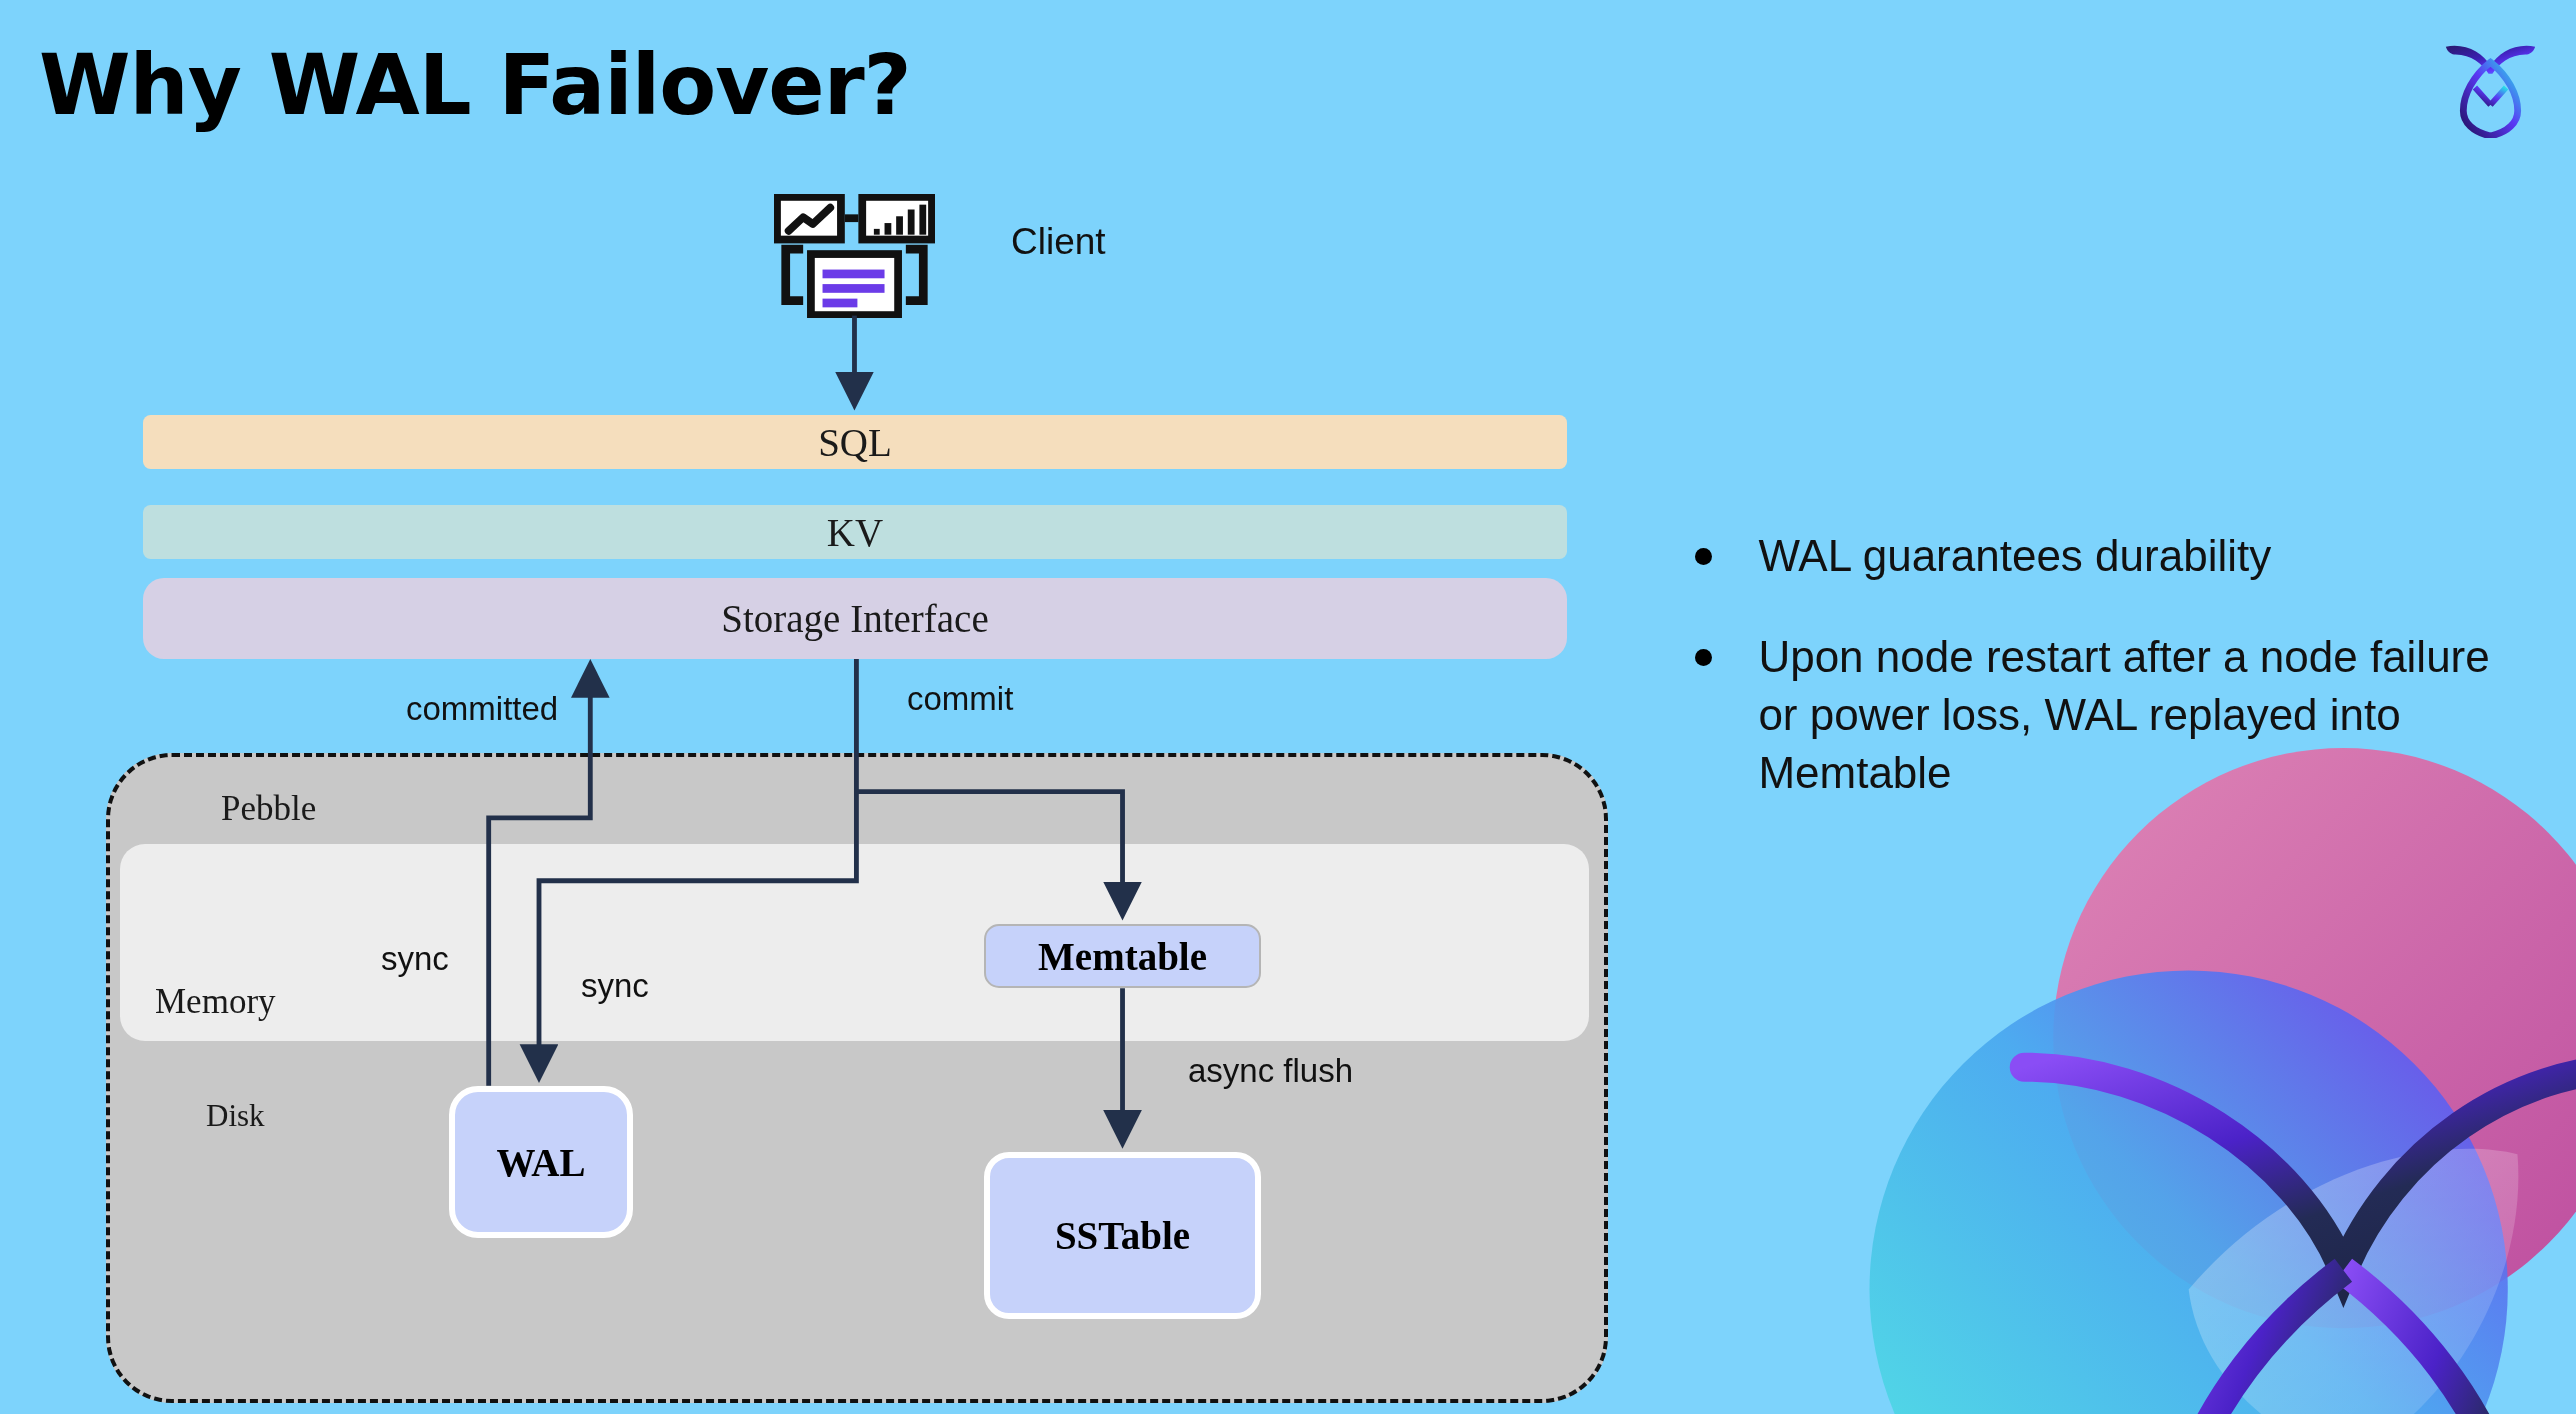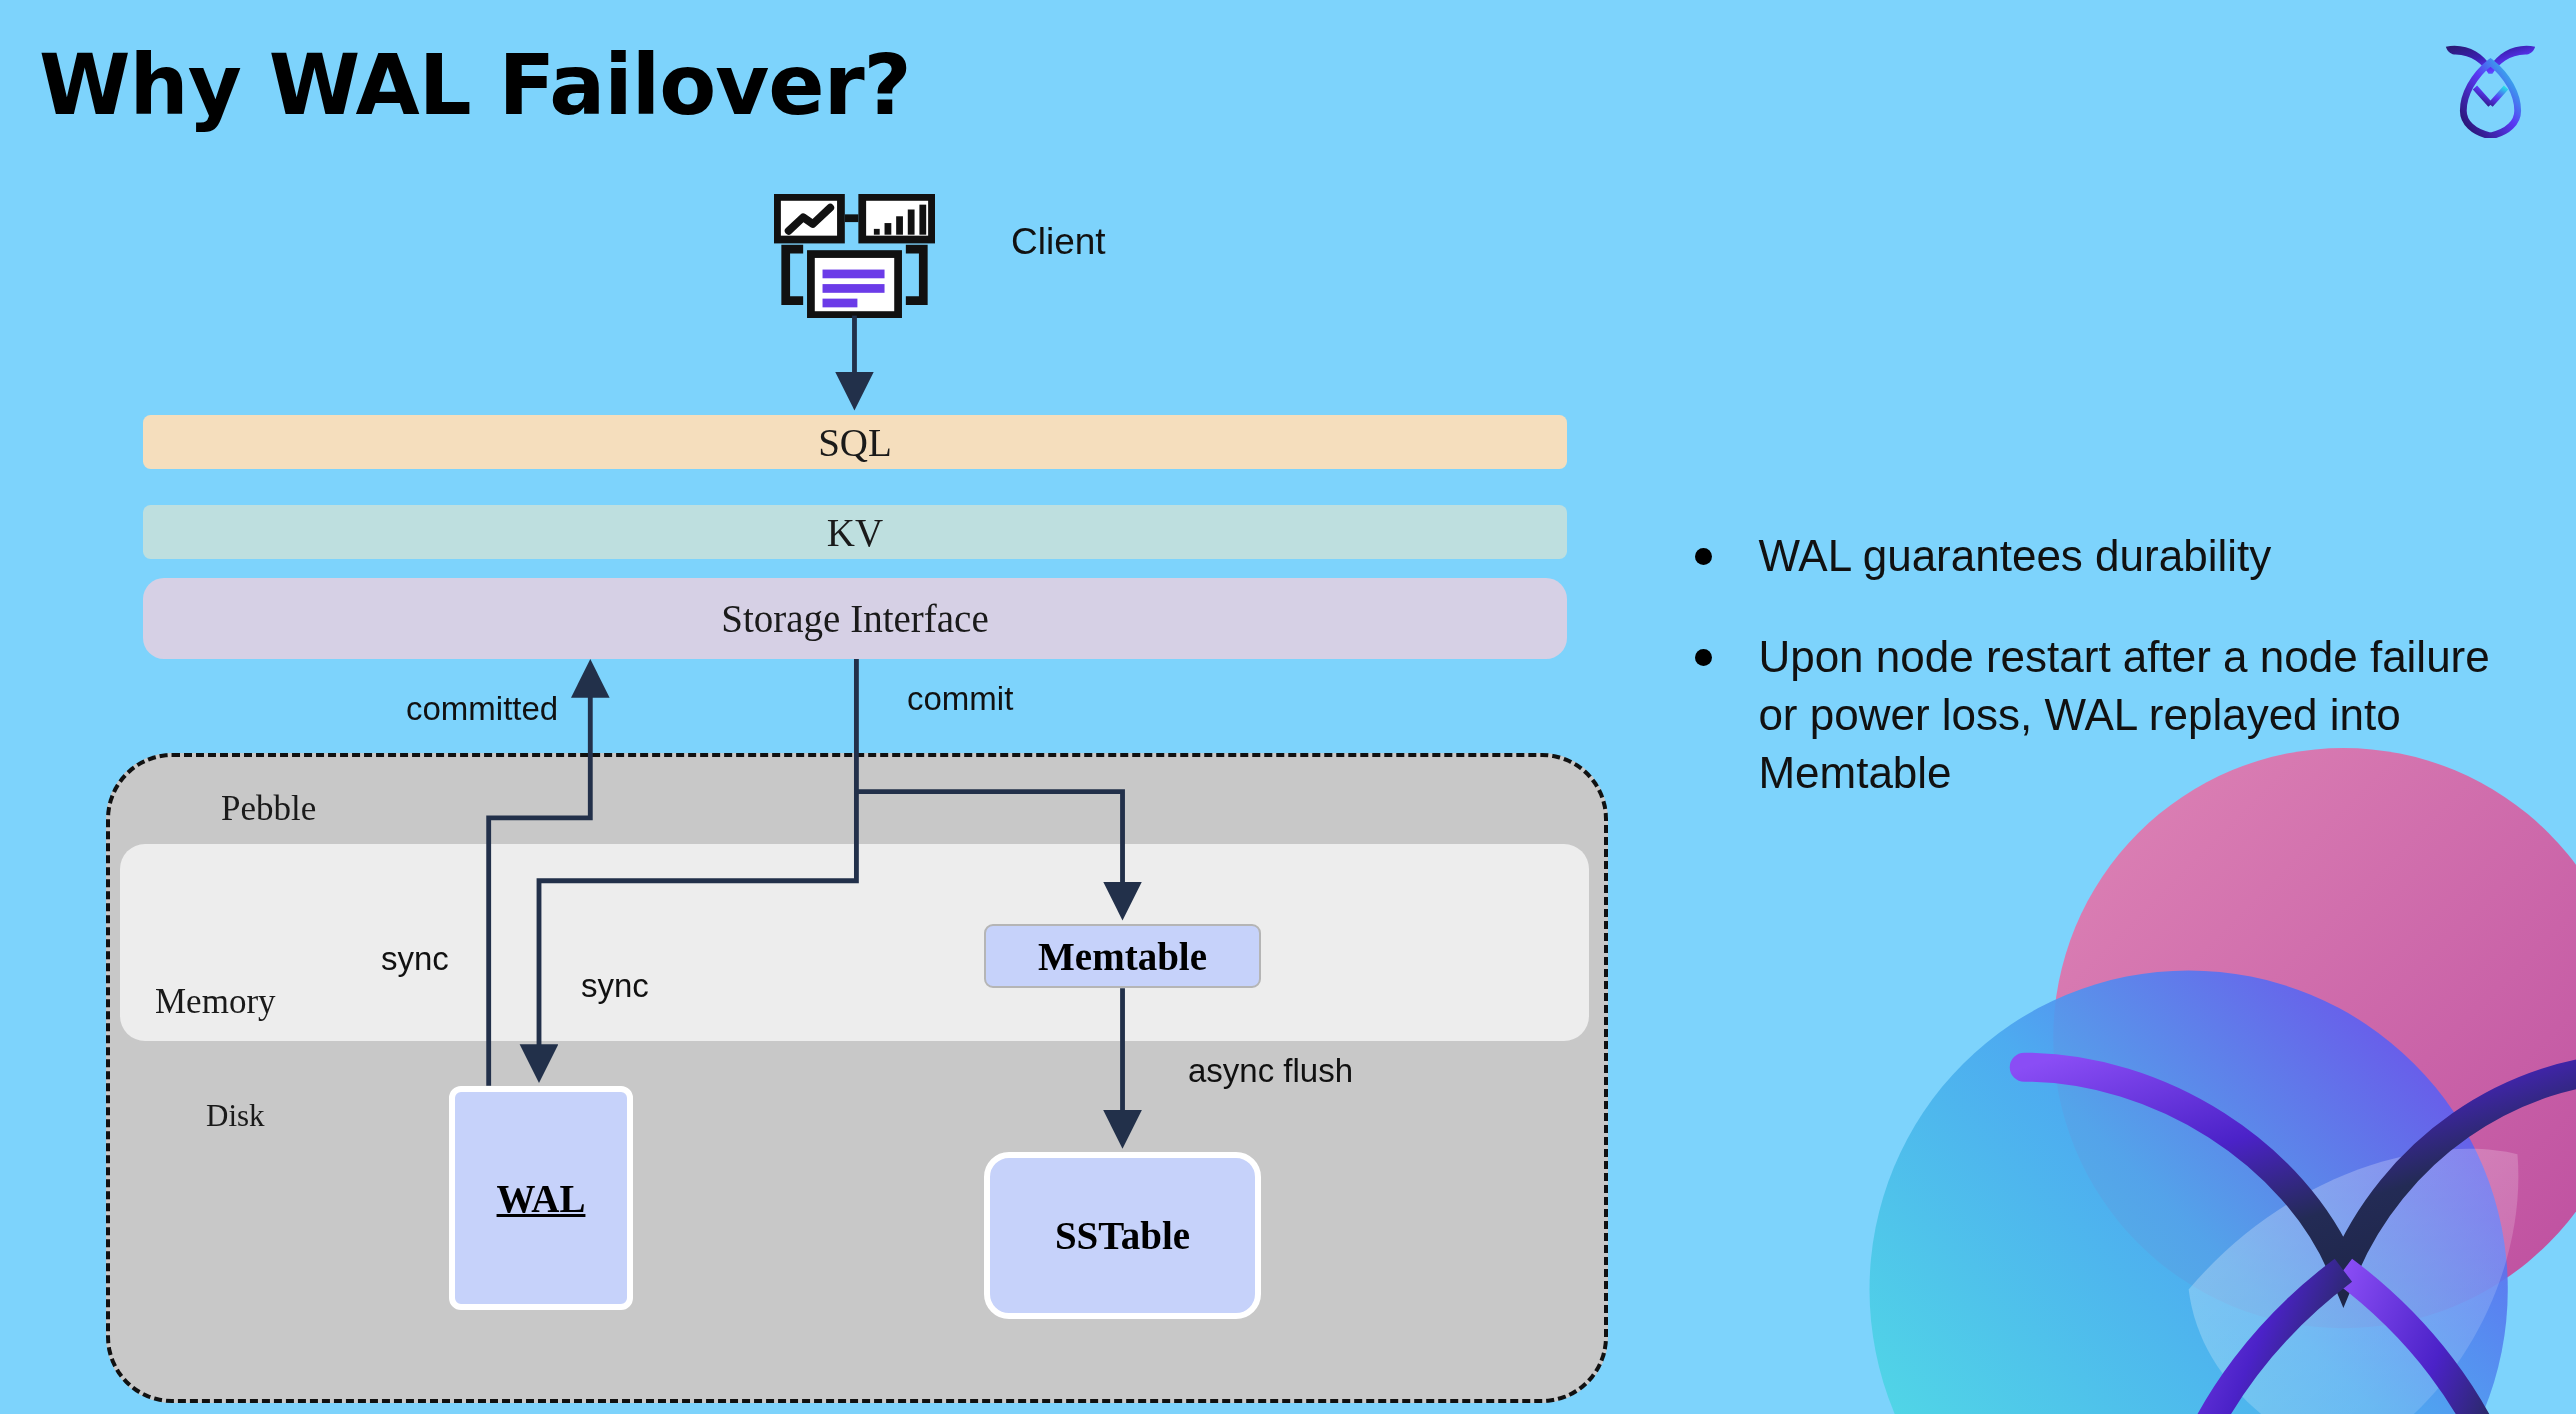--- a/index.html
+++ b/index.html
@@ -65,22 +65,22 @@
     font-family:"Liberation Serif",serif;font-size:31px;color:#1a1a1a;
   }
 
   
   .node{
     position:absolute;background:#C6D2FA;
     display:flex;align-items:center;justify-content:center;
     font-family:"Liberation Serif",serif;font-weight:bold;font-size:39px;color:#000;
     box-sizing:border-box;
   }
-  .node-memtable{left:984px;top:924px;width:277px;height:64px;border:2.9px solid #B5B5B5;border-radius:9px;}
-  .node-wal{left:449px;top:1086px;width:184px;height:224px;border:6.8px solid #fff;border-radius:12px;text-decoration:underline;}
+  .node-memtable{left:984px;top:924px;width:277px;height:64px;border:2.9px solid #B5B5B5;border-radius:15px;}
+  .node-wal{left:449px;top:1086px;width:184px;height:152px;border:6.8px solid #fff;border-radius:29px;}
   .node-sstable{left:984px;top:1152px;width:277px;height:167px;border:6.8px solid #fff;border-radius:25px;font-family:Liberation Serif, serif;}
 
   
   .wires{position:absolute;left:0;top:0;width:2576px;height:1415px;pointer-events:none;}
 
   
   .elabel{position:absolute;font-size:33px;color:#111;white-space:nowrap;
           font-family:"Liberation Sans",sans-serif;}
   .lbl-committed{left:406px;top:690px;}
   .lbl-commit{left:907px;top:680px;}

